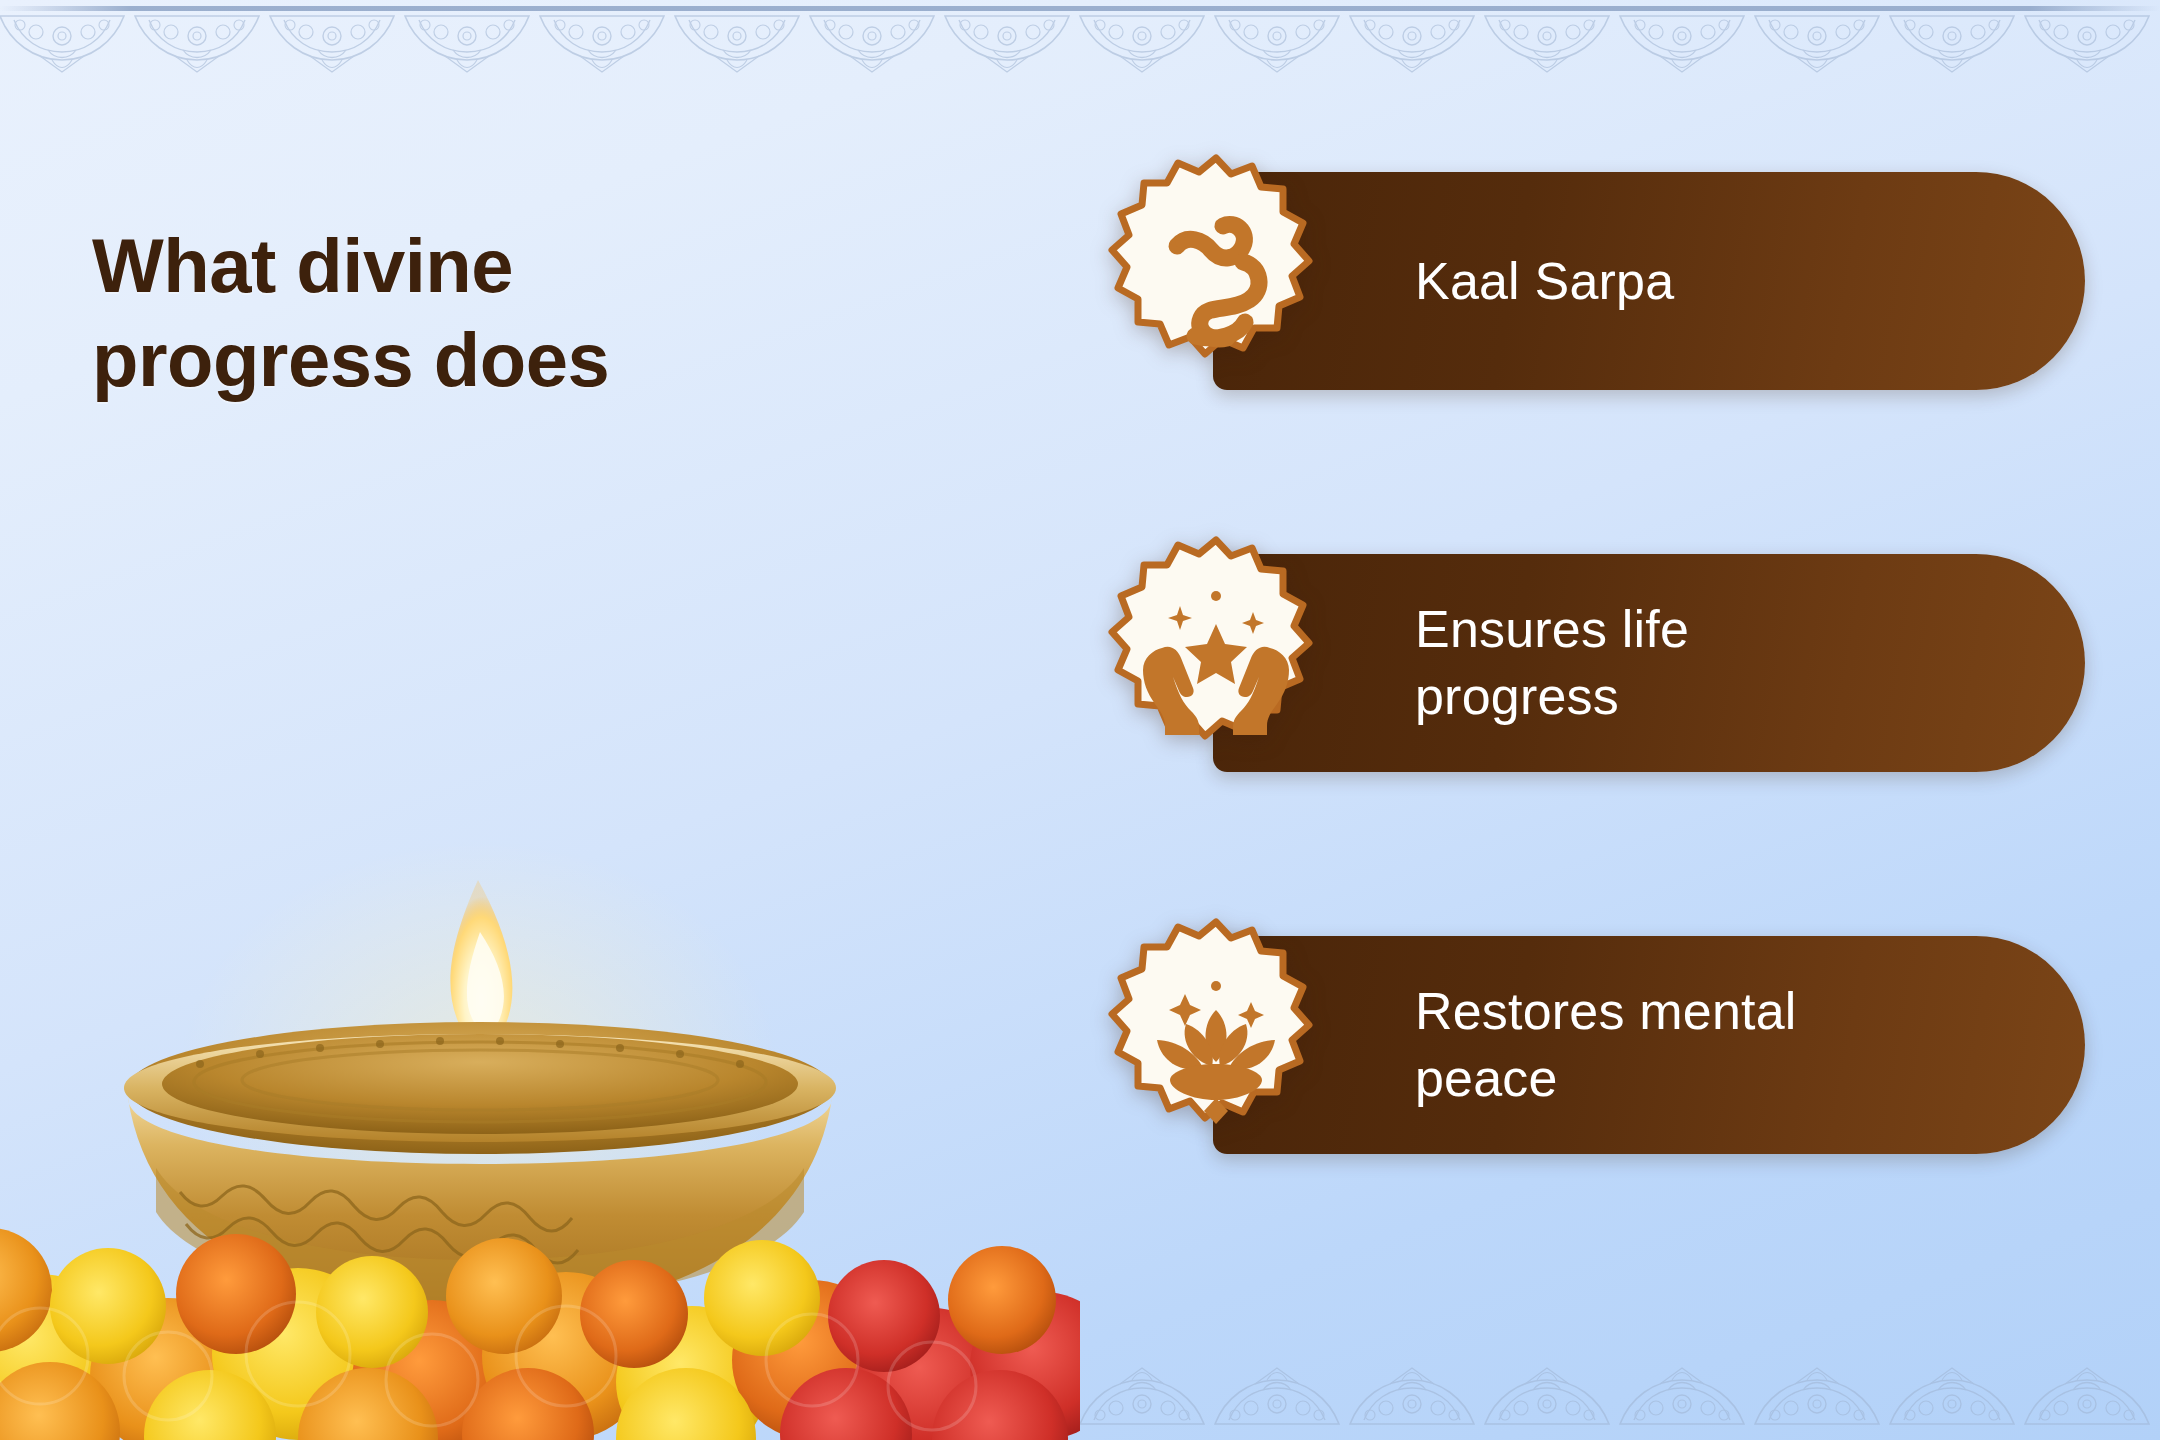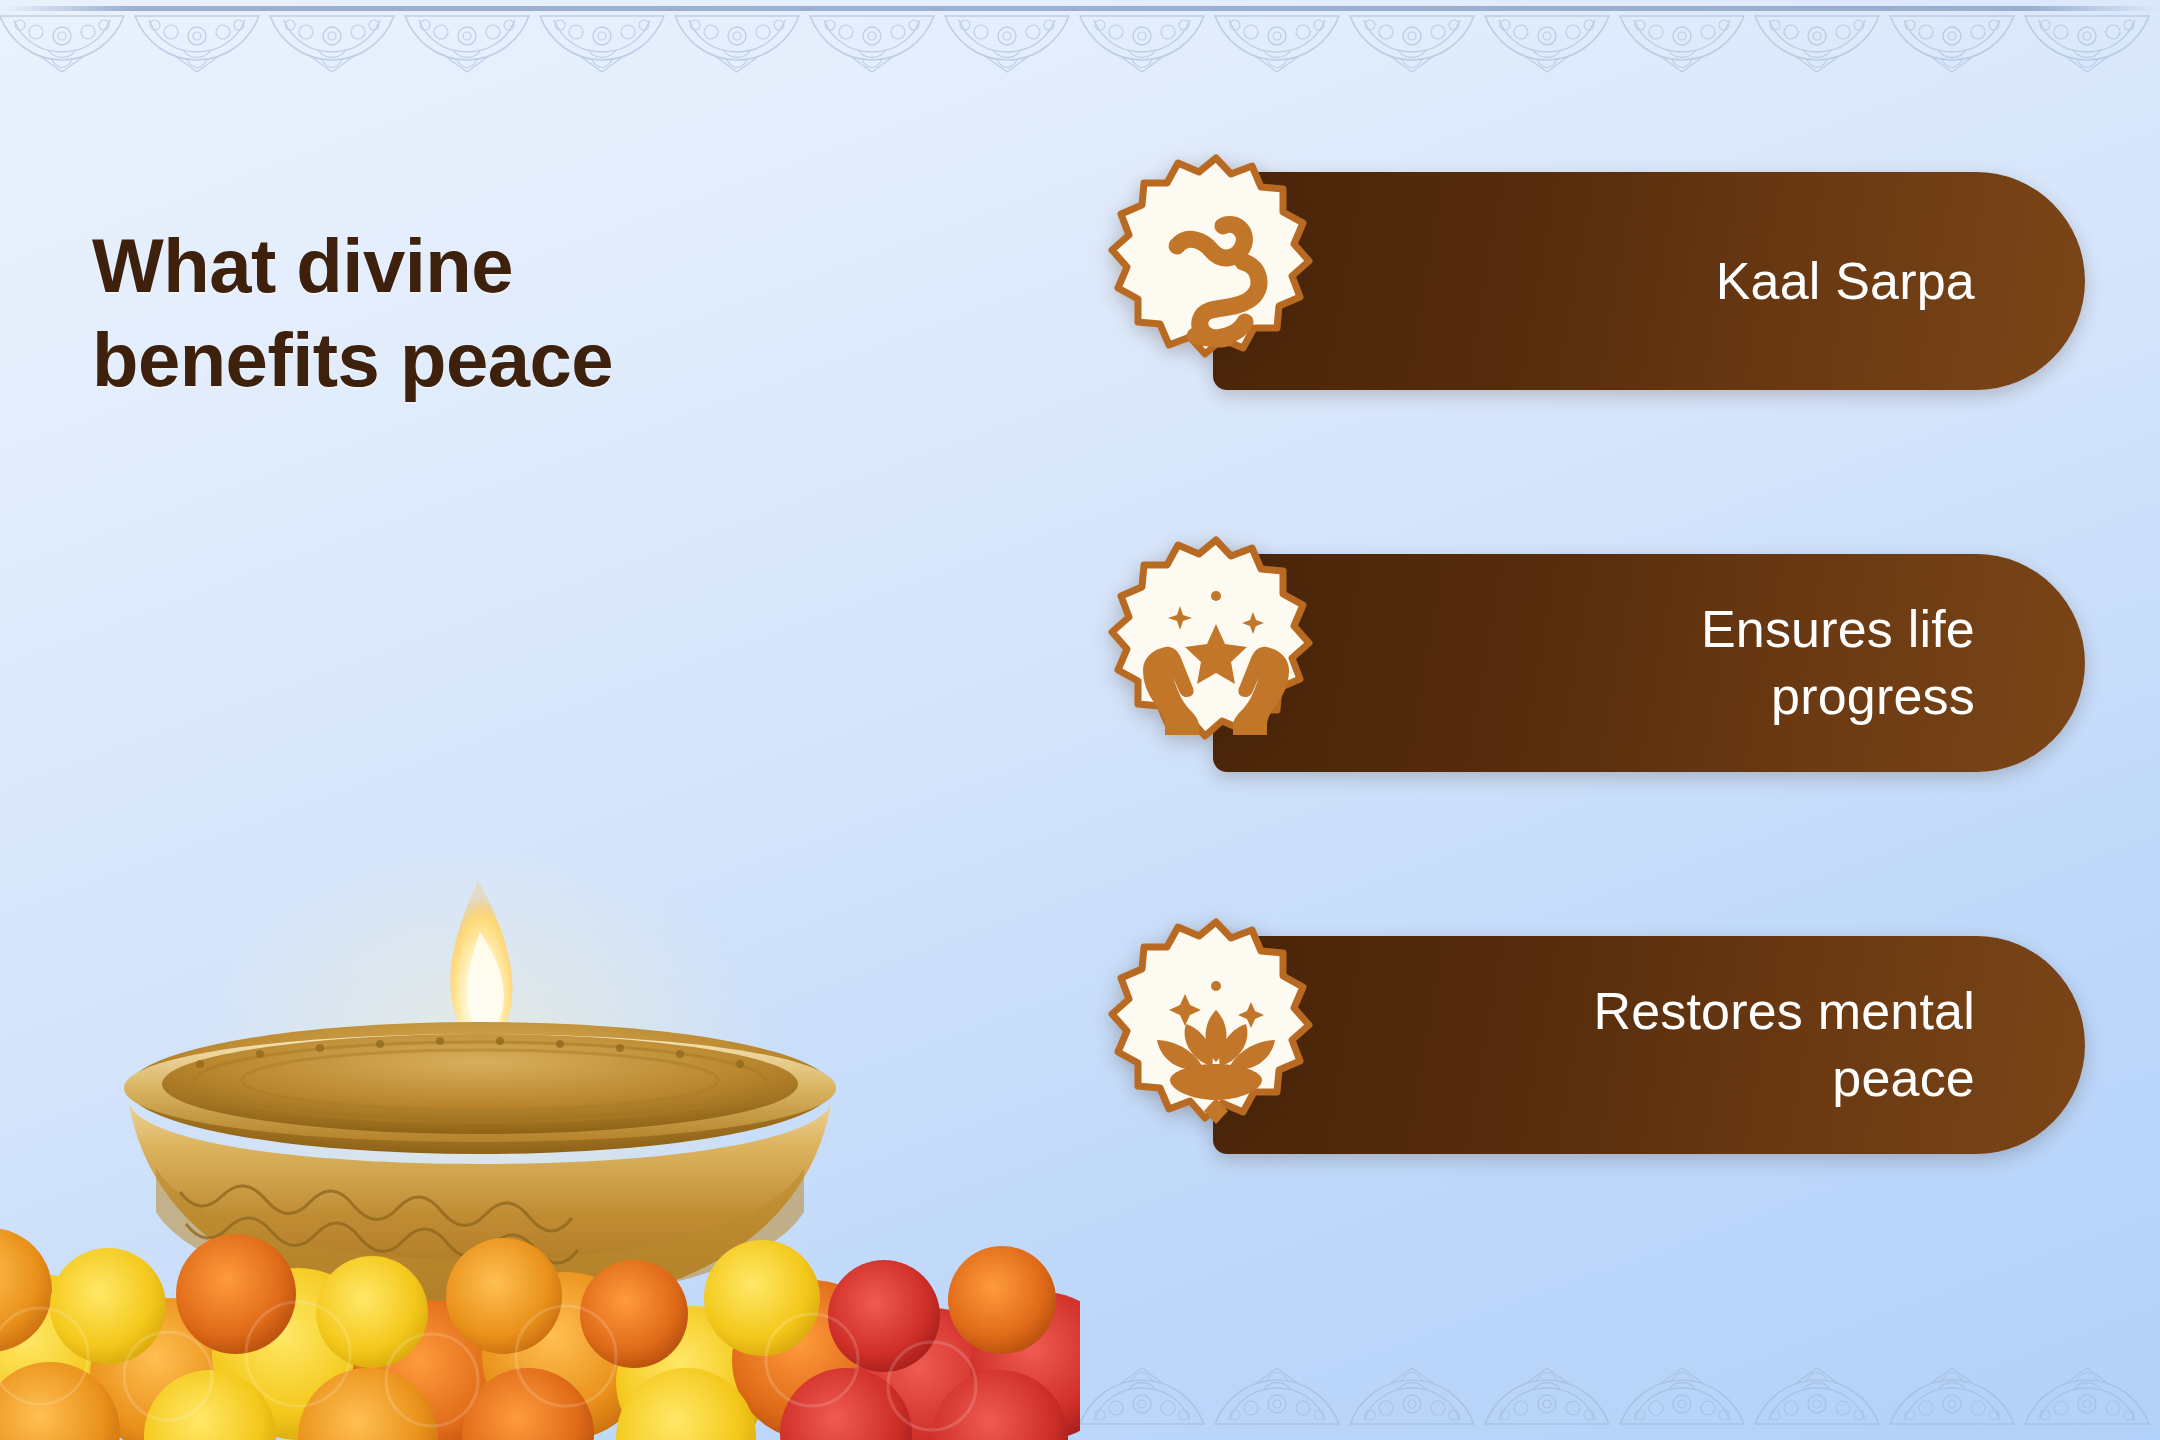--- a/index.html
+++ b/index.html
@@ -37,21 +37,21 @@
   }
   .heading .ln{display:block;white-space:pre;}
 
   
   .art{position:absolute;left:-20px;bottom:0;width:1100px;height:620px;pointer-events:none;}
   .art svg{display:block;width:100%;height:100%;}
 
   
   .pills{position:absolute;left:1085px;top:150px;width:1020px;}
   .pill{
-    position:relative;height:262px;margin-bottom:120px;text-align:right;
+    position:relative;height:262px;margin-bottom:120px;
   }
   .pillbar{
     position:absolute;left:128px;top:22px;right:20px;height:218px;
     background:linear-gradient(100deg,#4a2509 0%,#552c0c 35%,#6d3b13 72%,#7b4517 100%);
     border-radius:14px 109px 109px 14px;
     box-shadow:0 6px 18px rgba(60,30,10,.22);
   }
   .pilltext{
     position:absolute;left:330px;top:50%;transform:translateY(-50%);
     width:560px;color:#ffffff;font-size:52px;line-height:1.28;font-weight:400;
@@ -117,21 +117,21 @@
           <use href="#motif" x="1620"></use>
           <use href="#motif" x="1755"></use>
         <use href="#motif" x="1890"></use>
           <use href="#motif" x="2025"></use>
       </g>
     </svg>
   </div>
 
   <h1 class="heading">
     <span class="ln">What divine</span>
-    <span class="ln">benefits peace</span>
+    <span class="ln">progress does</span>
   </h1>
 
   <div class="art">
     <svg viewBox="0 0 1100 620">
       <defs>
         <linearGradient id="brass" x1="0" y1="0" x2="0" y2="1">
           <stop offset="0%" stop-color="#f0d79a"></stop>
           <stop offset="22%" stop-color="#dcb460"></stop>
           <stop offset="55%" stop-color="#c08c33"></stop>
           <stop offset="100%" stop-color="#a3701f"></stop>

